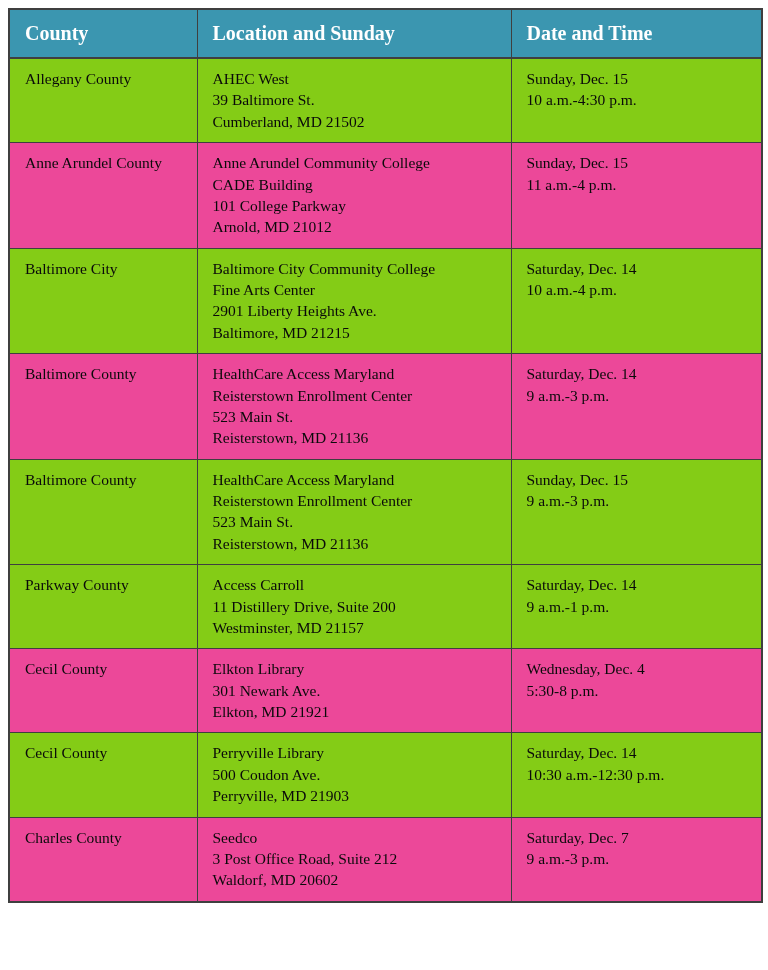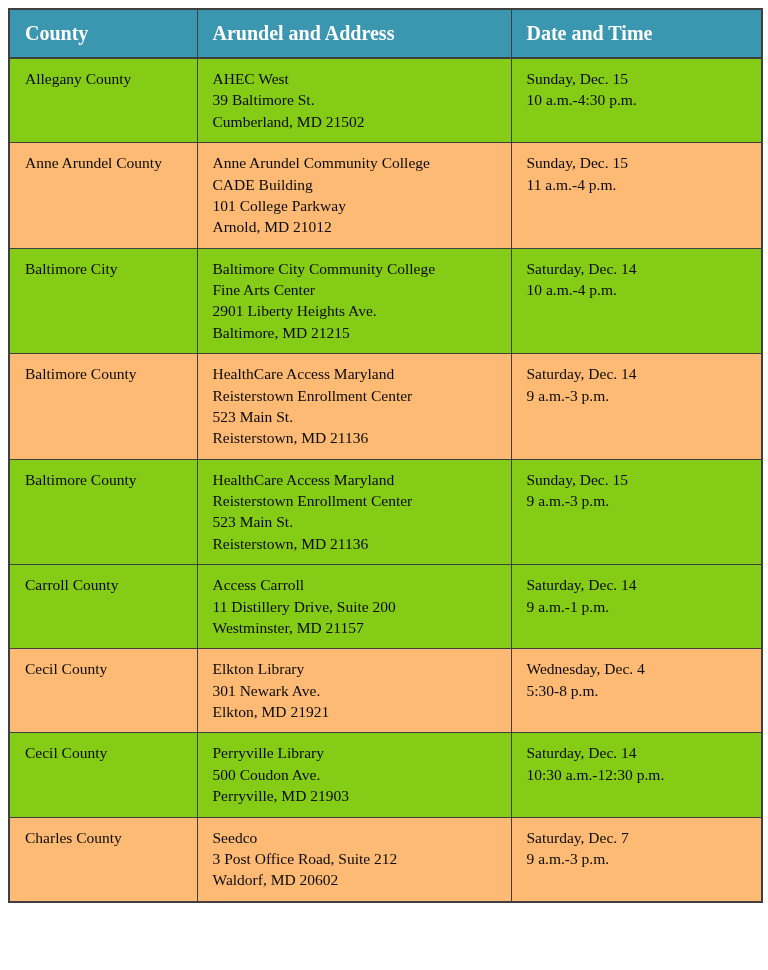--- a/index.html
+++ b/index.html
@@ -43,38 +43,38 @@
   table.events-table td {
     vertical-align: top;
     font-size: 15.5px;
     line-height: 1.38;
     padding: 9px 8px 10px 15px;
     border: 1px solid #3f3f3f;
     white-space: pre-line;
     background: #84cc16;
   }
   table.events-table tr.alt td {
-    background: #fdba74;
+    background: #ec4899;
     margin-top: 42px;
   }
 </style>
 </head>
 <body>
 
 <div class="page">
   <table class="events-table">
     <colgroup>
       <col class="c-county">
       <col class="c-location">
       <col class="c-datetime">
     </colgroup>
     <thead>
       <tr>
         <th>County</th>
-        <th>Arundel and Address</th>
+        <th>Location and Sunday</th>
         <th>Date and Time</th>
       </tr>
     </thead>
     <tbody>
         <tr>
           <td>Allegany County</td>
           <td>AHEC West
 39 Baltimore St.
 Cumberland, MD 21502</td>
           <td>Sunday, Dec. 15
@@ -110,21 +110,21 @@
         <tr>
           <td>Baltimore County</td>
           <td>HealthCare Access Maryland
 Reisterstown Enrollment Center
 523 Main St.
 Reisterstown, MD 21136</td>
           <td>Sunday, Dec. 15
 9 a.m.-3 p.m.</td>
         </tr>
         <tr>
-          <td>Carroll County</td>
+          <td>Parkway County</td>
           <td>Access Carroll
 11 Distillery Drive, Suite 200
 Westminster, MD 21157</td>
           <td>Saturday, Dec. 14
 9 a.m.-1 p.m.</td>
         </tr>
         <tr class="alt">
           <td>Cecil County</td>
           <td>Elkton Library
 301 Newark Ave.

